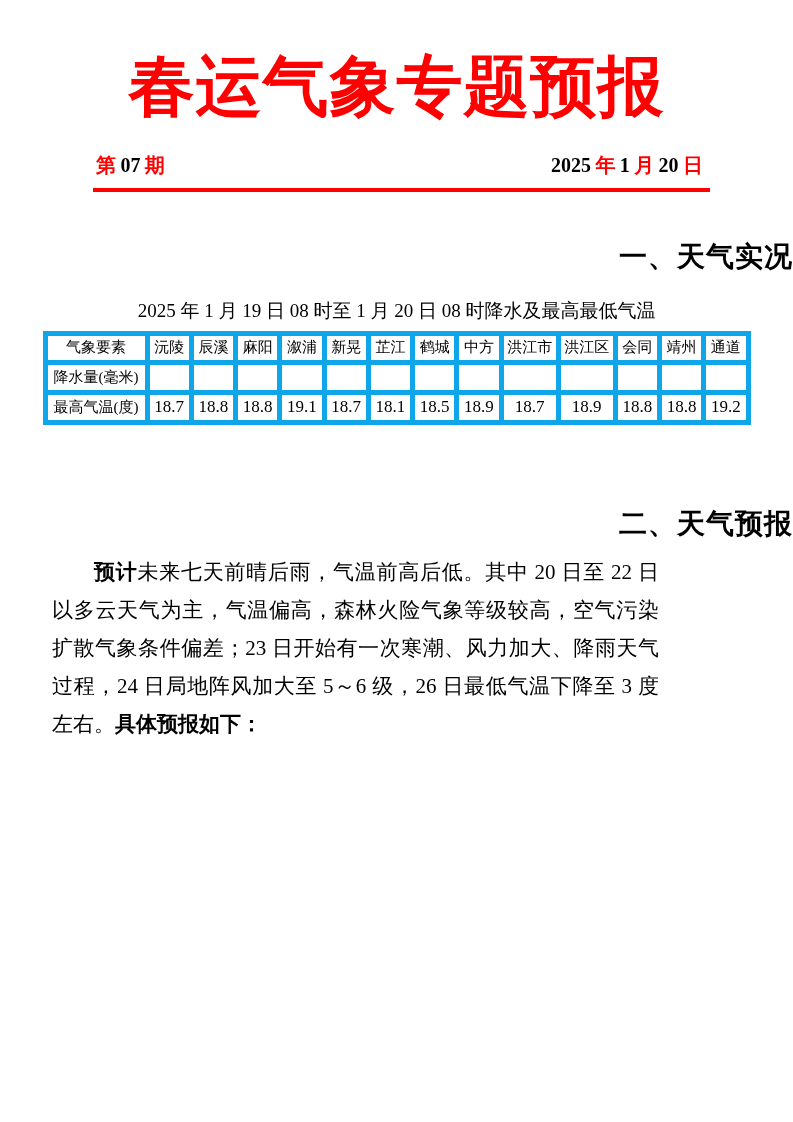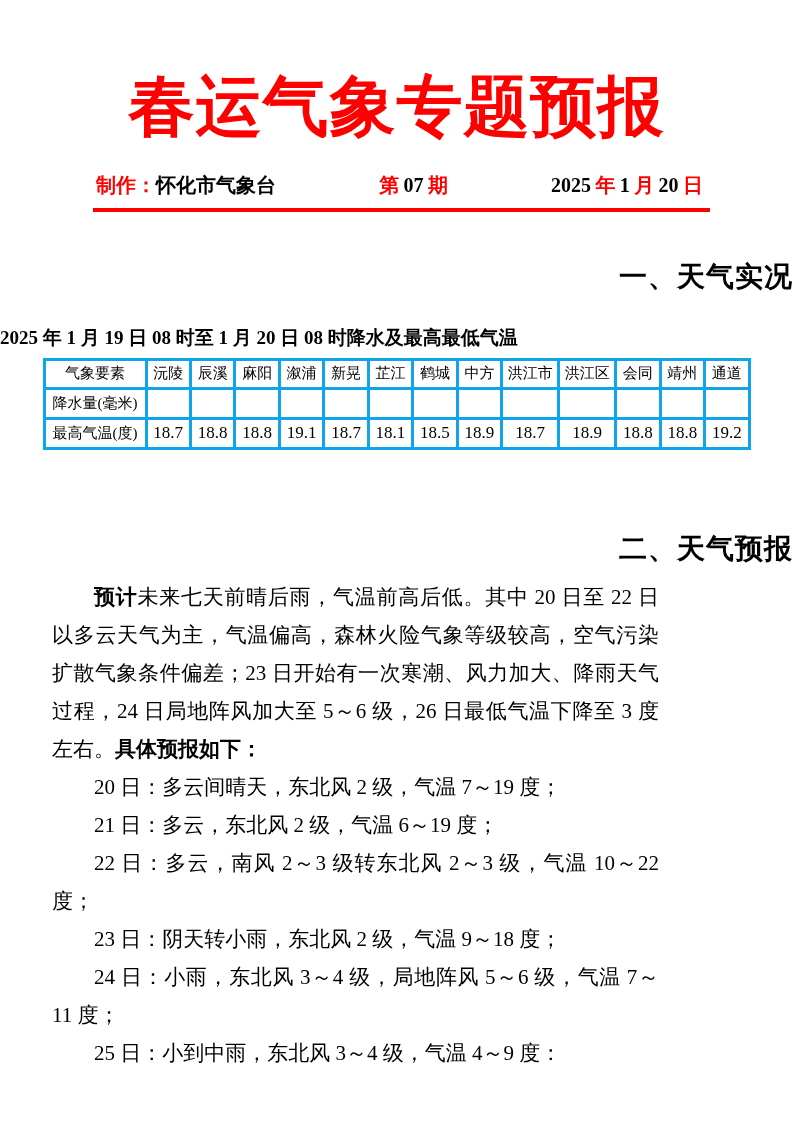--- a/index.html
+++ b/index.html
@@ -8,21 +8,21 @@
     position: relative;
     width: 793px;
     height: 1122px;
     margin: 0 auto;
     background: #ffffff;
     overflow: hidden;
     font-family: "Liberation Serif", "DejaVu Serif", serif;
     color: #000000;
   }
   
-  .masthead { padding-top: 64px; }
+  .masthead { padding-top: 44px; }
   .doc-title {
     text-align: center;
     font-size: 66px;
     line-height: 1.3;
     font-weight: bold;
     color: #ff0000;
     letter-spacing: 1px;
     font-family: "Liberation Serif", "DejaVu Serif", serif;
   }
   .subtitle-row {
@@ -48,34 +48,35 @@
   .section-heading {
     margin: 46px 0 0 96px;
     font-size: 28px;
     font-weight: bold;
     font-family: "Liberation Sans", "DejaVu Sans", sans-serif;
     letter-spacing: 1px;
     text-align: right;
   }
   .section-heading.second { margin-top: 80px; }
   .table-title {
-    margin-top: 29px;
+    margin-top: 22px;
+    text-align: center;
     font-size: 19px;
-    font-weight: bold;
+    font-weight: normal;
   }
   
   .weather-table {
     width: 708px;
     margin: 7px auto 0 auto;
     border-collapse: collapse;
     table-layout: fixed;
     border: 2px solid #000;
   }
   .weather-table th, .weather-table td {
-    border: 3px solid #0ea5e9;
+    border: 5px solid #0ea5e9;
     text-align: center;
     vertical-align: middle;
     font-weight: normal;
     padding: 0 1px;
     overflow: hidden;
   }
   .weather-table thead th { height: 29px; font-size: 15px; }
   .weather-table tbody td { height: 30px; }
   .weather-table td.row-label { font-size: 15px; }
   .weather-table td.value { font-size: 17px; }
@@ -98,23 +99,20 @@
 </style>
 </head>
 <body>
 
 <div class="page">
 
   <div class="masthead">
     <div class="doc-title">春运气象专题预报</div>
 
     <div class="subtitle-row">
-      <span>
-        <span class="red">制作：</span><span class="blk">怀化市气象台</span>
-      </span>
       <span>
         <span class="red">第</span><span class="blk sp">07</span><span class="red sp">期</span>
       </span>
       <span>
         <span class="blk">2025</span><span class="red sp">年</span><span class="blk sp">1</span><span class="red sp">月</span><span class="blk sp">20</span><span class="red sp">日</span>
       </span>
     </div>
 
     <div class="rule-red"></div>
   </div>
@@ -174,23 +172,15 @@
           <td class="value">18.8</td>
           <td class="value">19.2</td>
         </tr>
       </tbody>
   </table>
 
   <div class="section-heading second">二、天气预报</div>
 
   <div class="body-block">
     <p class="body-para"><b>预计</b><span>未来七天前晴后雨，气温前高后低。其中 20 日至 22 日以多云天气为主，气温偏高，森林火险气象等级较高，空气污染扩散气象条件偏差；23 日开始有一次寒潮、风力加大、降雨天气过程，24 日局地阵风加大至 5～6 级，26 日最低气温下降至 3 度左右。</span><b>具体预报如下：</b></p>
-    <div class="daily-list">
-        <p>20 日：多云间晴天，东北风 2 级，气温 7～19 度；</p>
-        <p>21 日：多云，东北风 2 级，气温 6～19 度；</p>
-        <p>22 日：多云，南风 2～3 级转东北风 2～3 级，气温 10～22 度；</p>
-        <p>23 日：阴天转小雨，东北风 2 级，气温 9～18 度；</p>
-        <p>24 日：小雨，东北风 3～4 级，局地阵风 5～6 级，气温 7～11 度；</p>
-        <p>25 日：小到中雨，东北风 3～4 级，气温 4～9 度：</p>
-      </div>
   </div>
 
 </div>
 
 </body></html>

